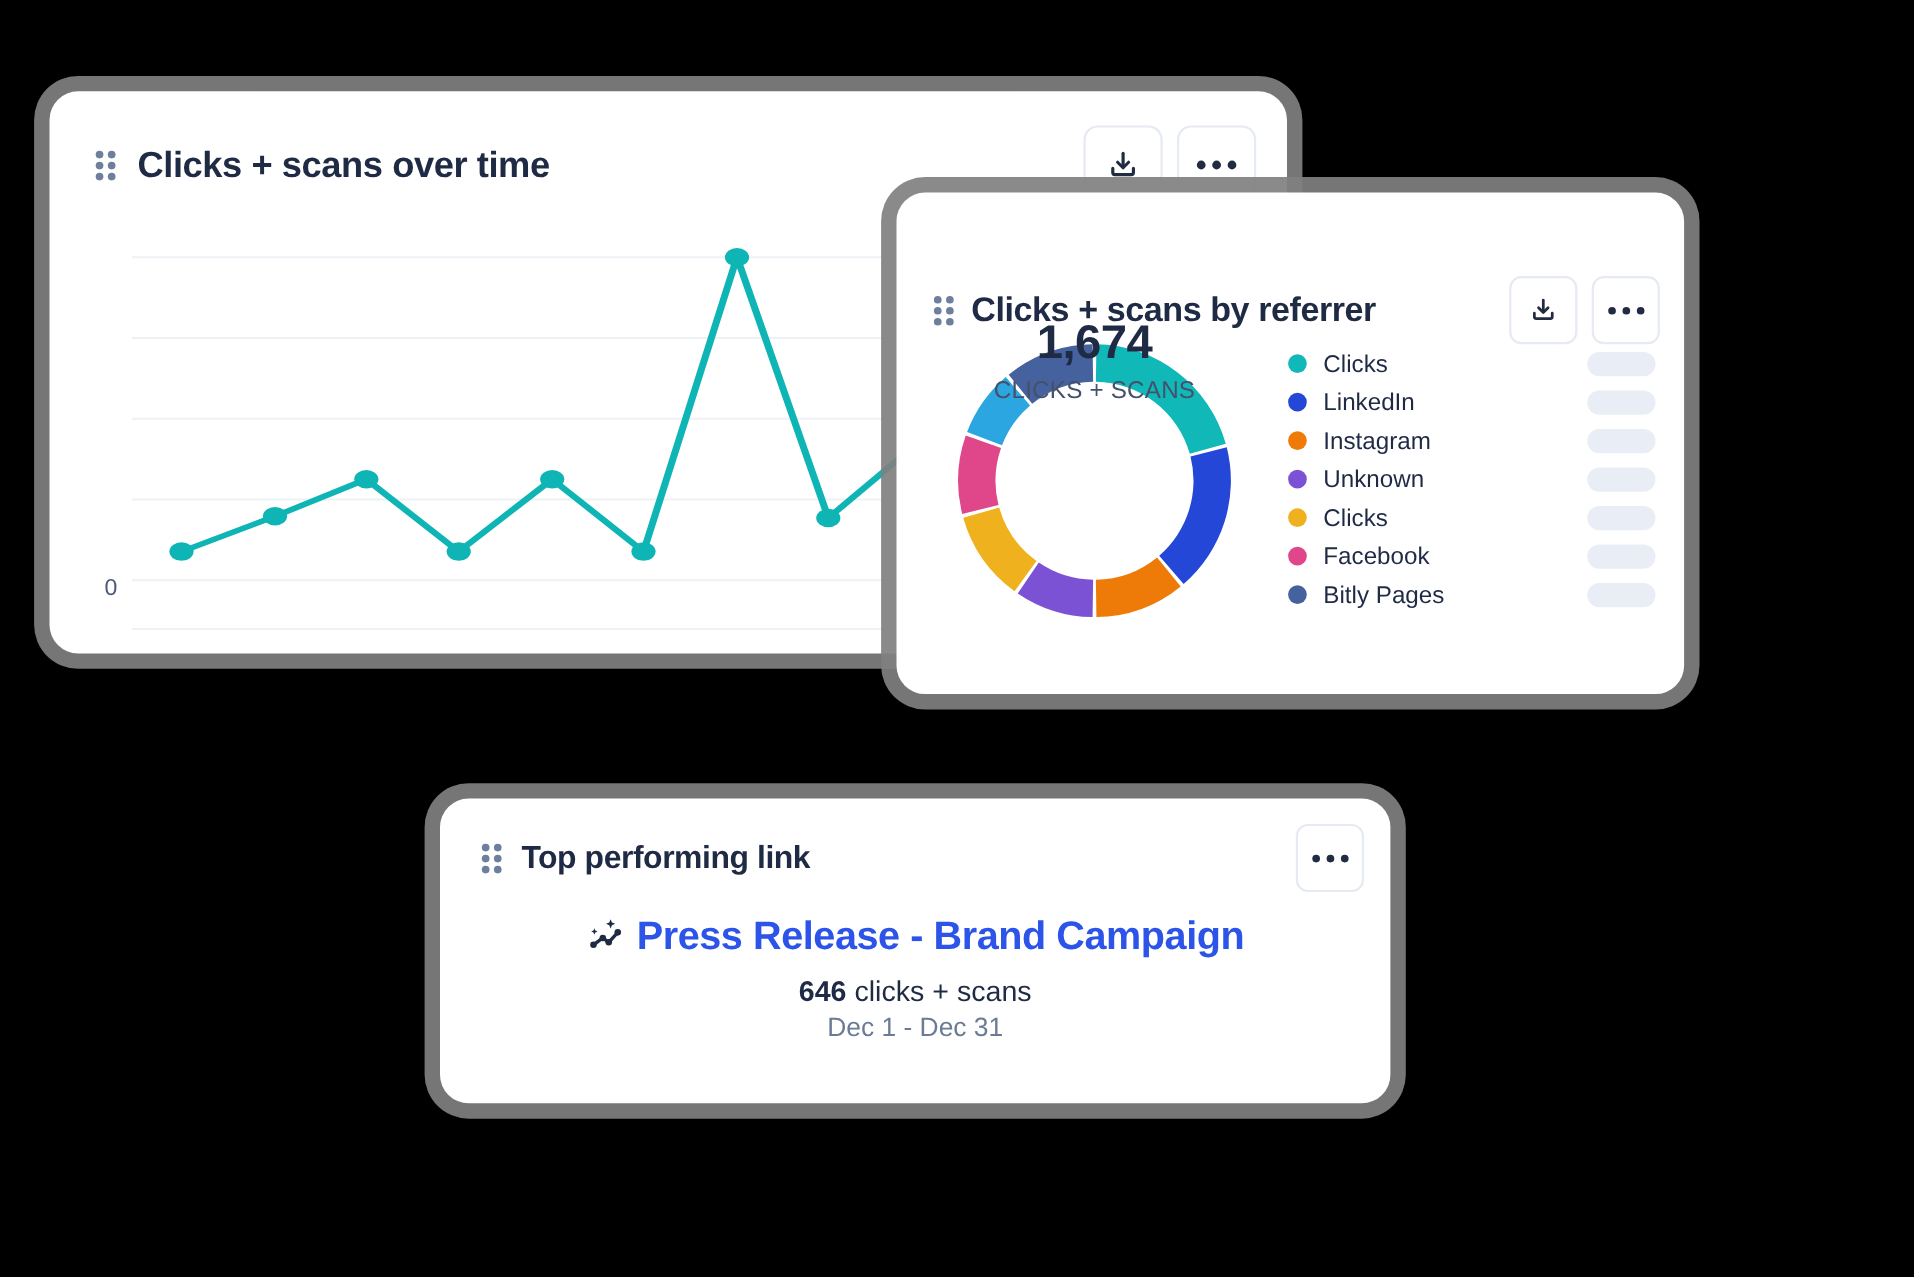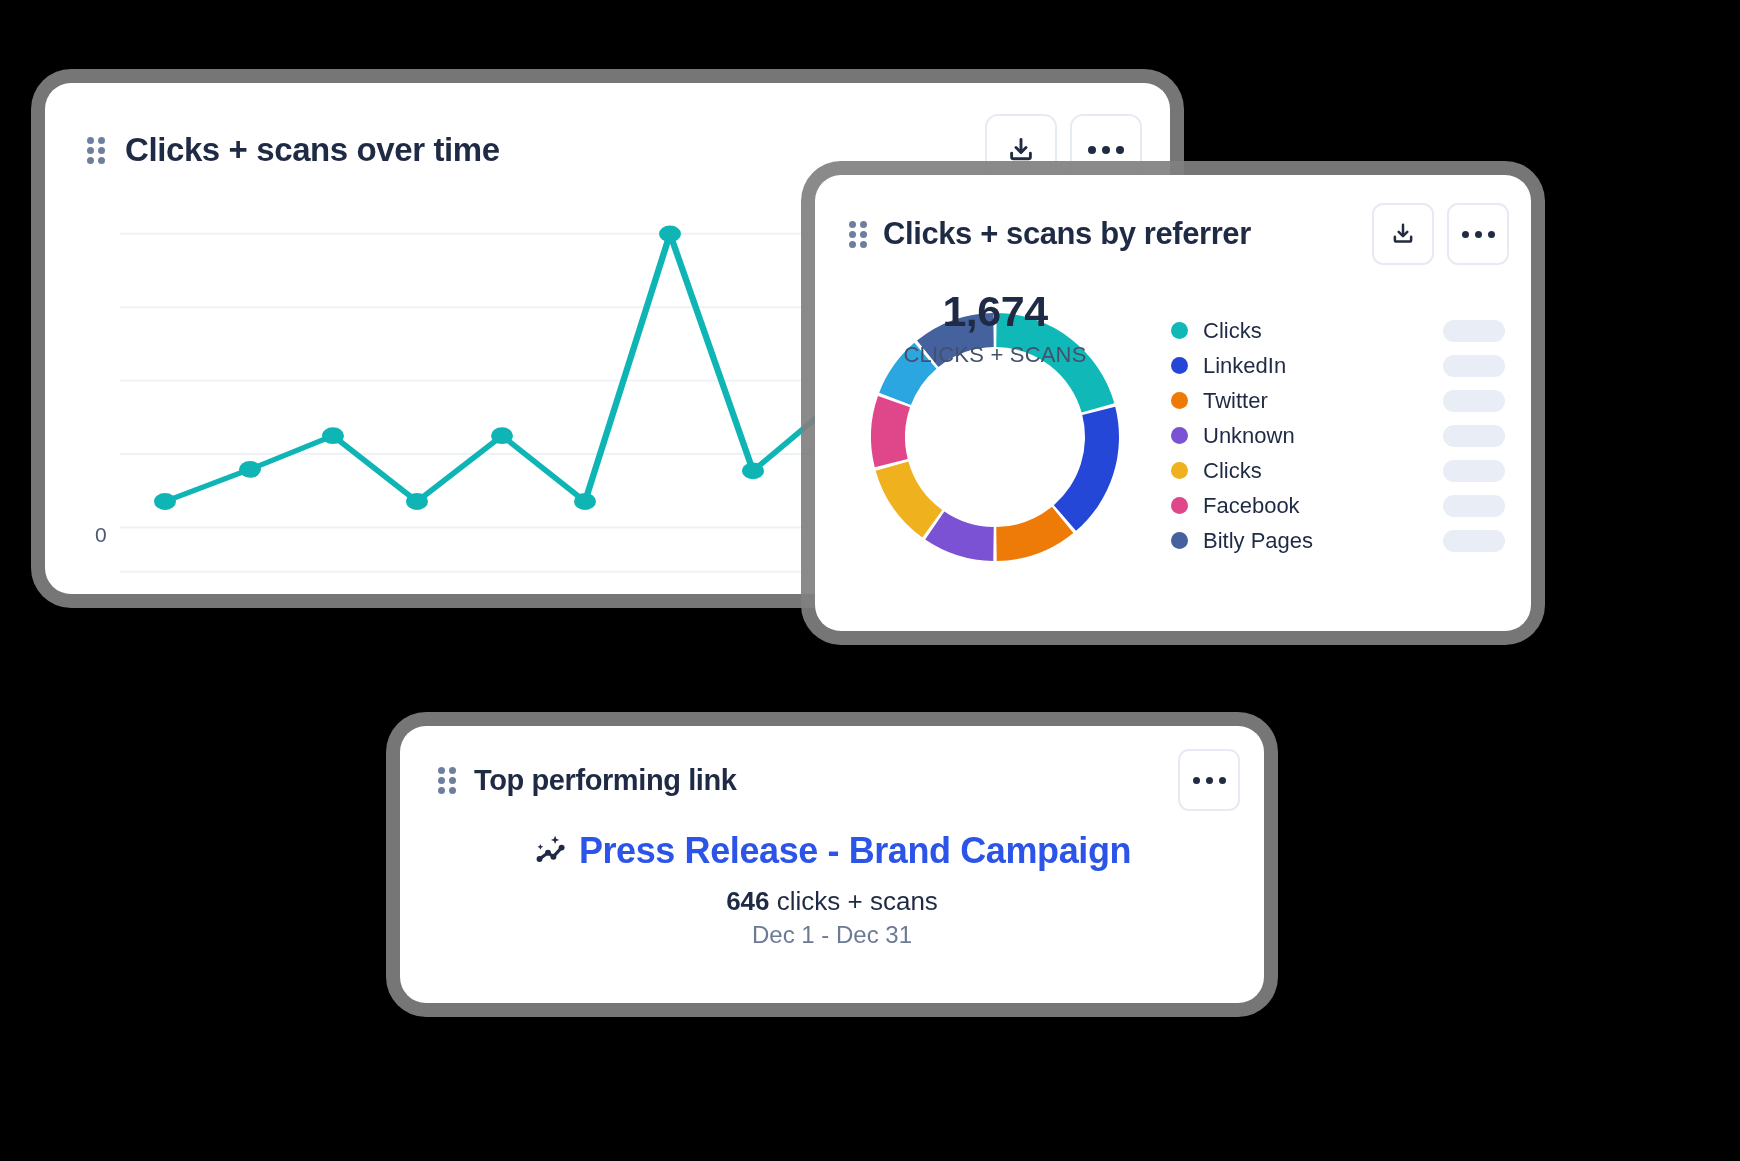--- a/index.html
+++ b/index.html
@@ -60,21 +60,21 @@
   
   .plot { position: absolute; left: 0; top: 134px; right: 0; bottom: 0; }
   .plot svg { display: block; width: 100%; height: 100%; }
   .axis-zero {
     position: absolute; left: 50px; bottom: 47px;
     font-size: 21px; color: #4b5a78;
   }
 
   
   #card-ref { left: 815px; top: 175px; width: 716px; height: 456px; z-index: 3; }
-  #card-ref .card-head { height: 118px; padding: 0 22px; }
+  #card-ref .card-head { height: 118px; padding: 0 22px; margin-top: 48px; }
   #card-ref .drag-handle { margin-left: 12px; margin-right: 16px; }
 
   .ref-body {
     position: absolute; left: 0; top: 112px; right: 0; bottom: 0;
     display: flex; align-items: flex-start; padding: 0 26px 0 30px;
   }
   .donut-wrap { position: relative; width: 300px; height: 300px; flex: 0 0 auto; }
   .donut-wrap svg { display: block; }
   .donut-center {
     position: absolute; inset: 0;
@@ -277,21 +277,21 @@
             <span class="legend-label">Clicks</span>
             <span class="legend-pill"></span>
           </div>
           <div class="legend-row">
             <span class="legend-dot" style="background: rgb(37, 71, 216);"></span>
             <span class="legend-label">LinkedIn</span>
             <span class="legend-pill"></span>
           </div>
           <div class="legend-row">
             <span class="legend-dot" style="background: rgb(238, 122, 8);"></span>
-            <span class="legend-label">Twitter</span>
+            <span class="legend-label">Instagram</span>
             <span class="legend-pill"></span>
           </div>
           <div class="legend-row">
             <span class="legend-dot" style="background: rgb(123, 82, 211);"></span>
             <span class="legend-label">Unknown</span>
             <span class="legend-pill"></span>
           </div>
           <div class="legend-row">
             <span class="legend-dot" style="background: rgb(239, 178, 30);"></span>
             <span class="legend-label">Clicks</span>

